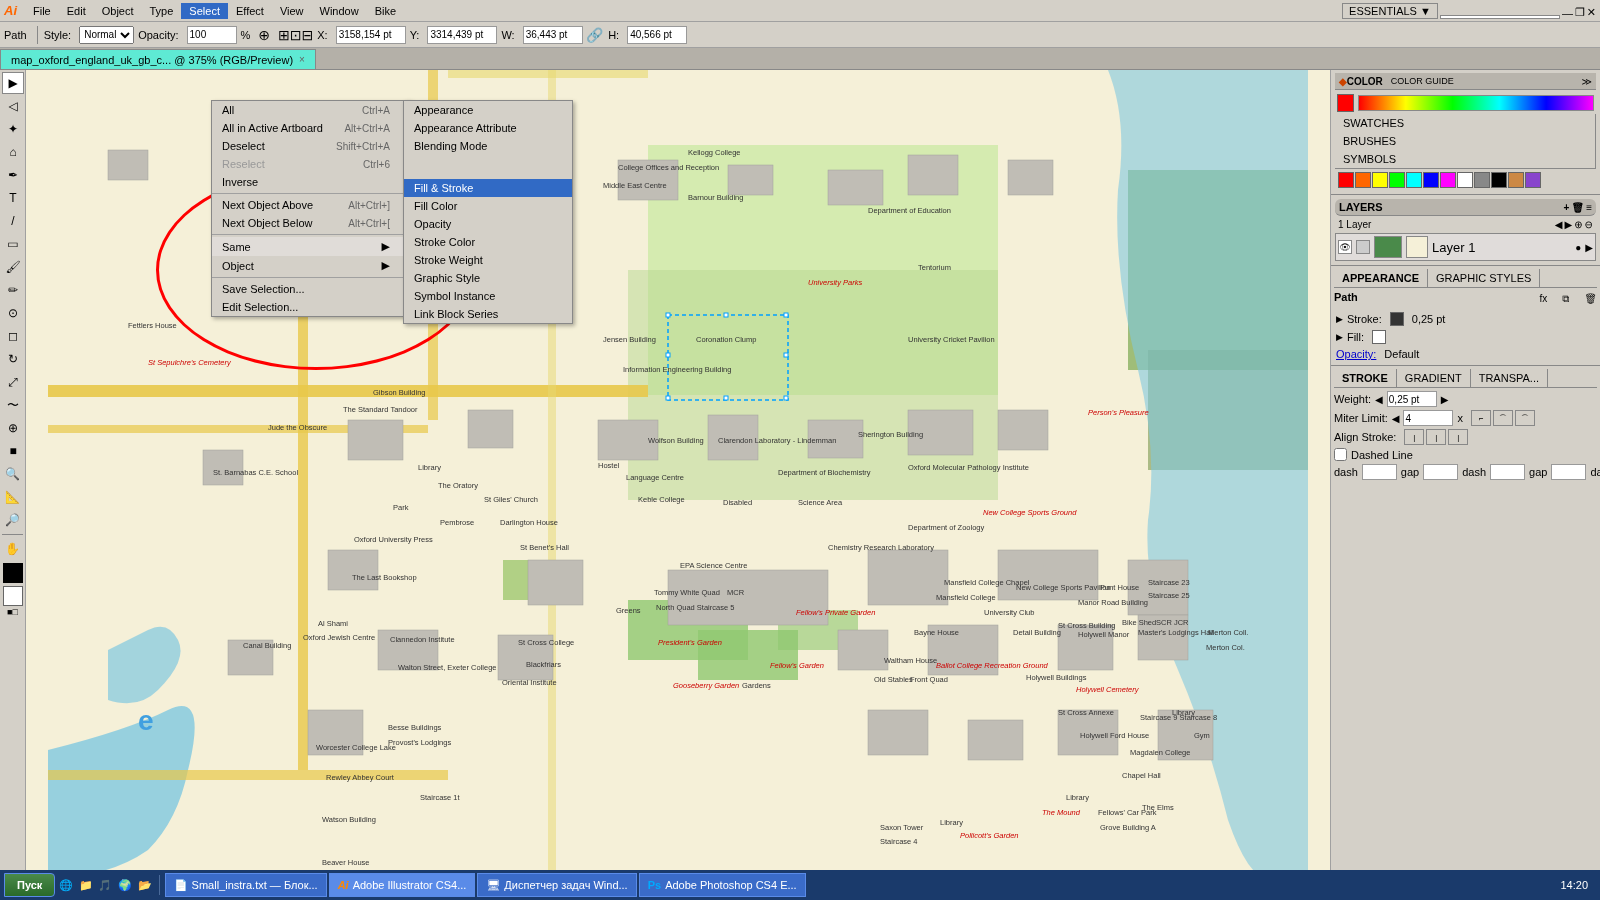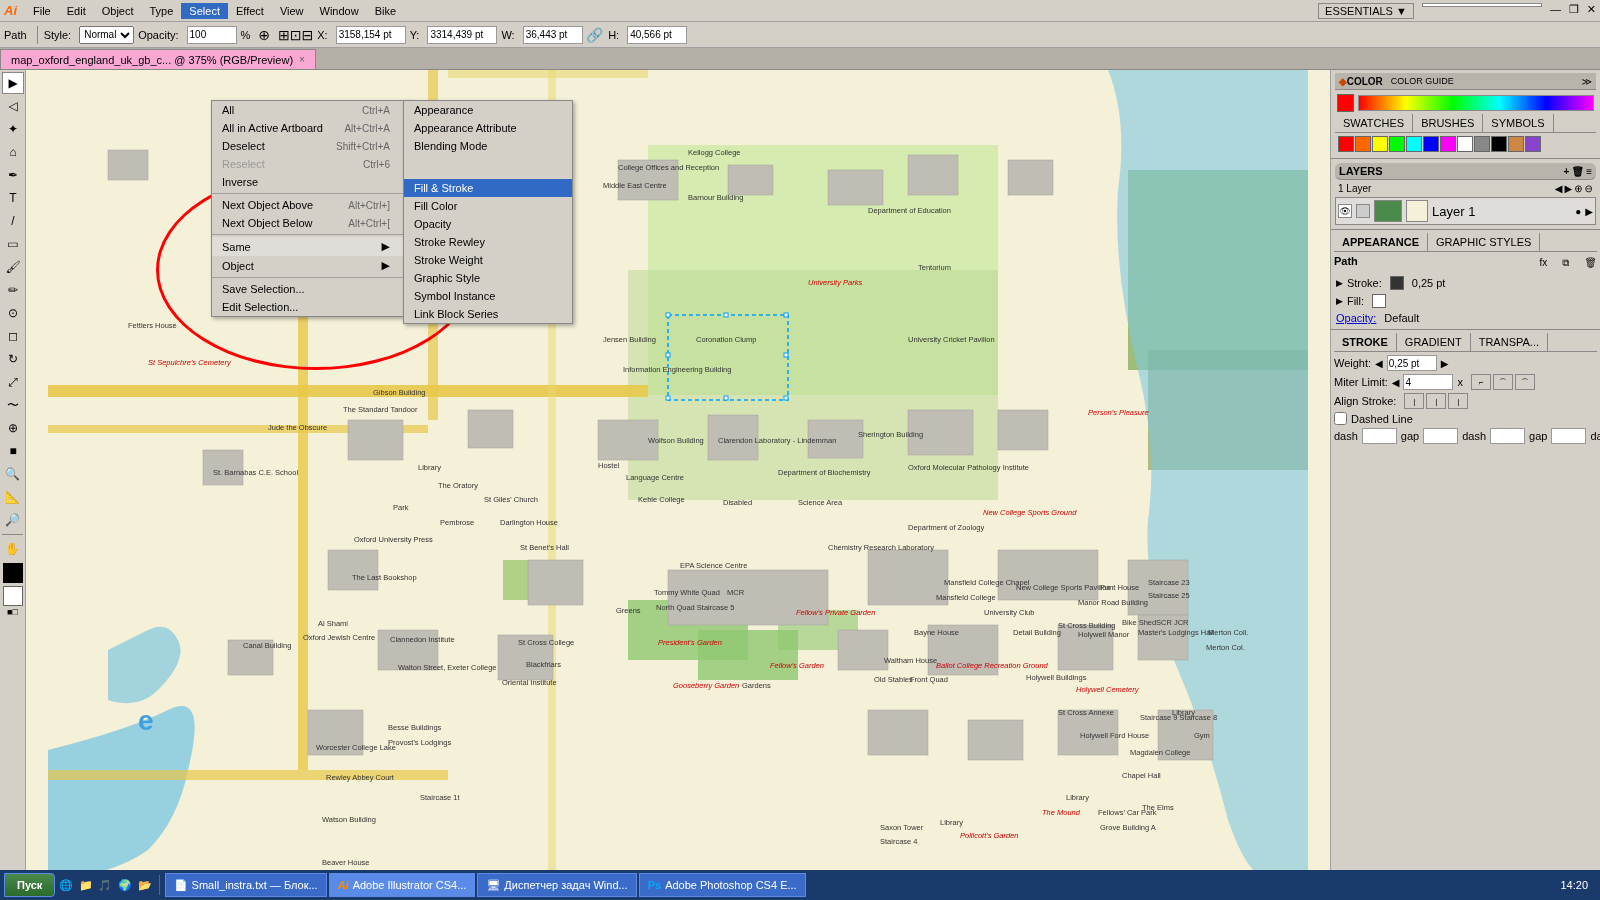--- a/index.html
+++ b/index.html
@@ -69,21 +69,21 @@
       border: 1px solid #888;
       border-bottom: none;
       padding: 2px 10px;
       font-size: 11px;
       cursor: pointer;
       display: flex;
       align-items: center;
       gap: 6px;
     }
     .tab.active {
-      background: #f9a8d4;
+      background: #5eead4;
     }
     .tab-close {
       font-size: 10px;
       color: #666;
       cursor: pointer;
     }
 
     
     #main-layout {
       display: flex;
@@ -343,21 +343,21 @@
   <span class="ai-logo">Ai</span>
   <span class="menu-item">File</span>
   <span class="menu-item">Edit</span>
   <span class="menu-item">Object</span>
   <span class="menu-item">Type</span>
   <span class="menu-item active">Select</span>
   <span class="menu-item">Effect</span>
   <span class="menu-item">View</span>
   <span class="menu-item">Window</span>
   <span class="menu-item">Bike</span>
-  <div style="margin-left: auto; display: flex; align-items: flex-start; gap: 8px;">
+  <div style="margin-left: auto; display: flex; align-items: flex-end; gap: 2px;">
     <span style="font-size:11px; background: #d4d0c8; border: 1px solid #888; padding: 1px 6px;">ESSENTIALS ▼</span>
     <span style="font-size:11px; background: #fff; border: 1px solid #888; padding: 1px 4px; width: 120px;"></span>
     <span style="font-size:11px;">—</span>
     <span style="font-size:11px;">❐</span>
     <span style="font-size:11px;">✕</span>
   </div>
 </div>
 
 <div id="toolbar">
   <span class="toolbar-label">Path</span>
@@ -663,21 +663,21 @@
       <div class="ctx-item highlighted">
         <span>Fill &amp; Stroke</span>
       </div>
       <div class="ctx-item">
         <span>Fill Color</span>
       </div>
       <div class="ctx-item">
         <span>Opacity</span>
       </div>
       <div class="ctx-item">
-        <span>Stroke Rewley</span>
+        <span>Stroke Color</span>
       </div>
       <div class="ctx-item">
         <span>Stroke Weight</span>
       </div>
       <div class="ctx-item">
         <span>Graphic Style</span>
       </div>
       <div class="ctx-item">
         <span>Symbol Instance</span>
       </div>
@@ -698,21 +698,21 @@
           <span style="font-size:9px; padding:1px 4px;">COLOR GUIDE</span>
         </div>
         <span style="margin-left:auto; font-size:10px;">≫</span>
       </div>
 
       <div style="display:flex; align-items:center; gap:4px; padding:2px;">
         <div style="width:18px; height:18px; background:red; border:1px solid #666;"></div>
         <div class="gradient-bar"></div>
       </div>
 
-      <div style="display:flex; border-bottom:1px solid #888;">
+      <div style="display:flex; border-bottom:1px solid #888;flex-direction:column;">
         <span class="rpt">SWATCHES</span>
         <span class="rpt">BRUSHES</span>
         <span class="rpt">SYMBOLS</span>
       </div>
 
       <div style="display:flex; flex-wrap:wrap; gap:1px; padding:3px; max-height:40px; overflow:hidden;">
         <div class="swatch" style="background:#ff0000;"></div>
         <div class="swatch" style="background:#ff6600;"></div>
         <div class="swatch" style="background:#ffff00;"></div>
         <div class="swatch" style="background:#00ff00;"></div>

